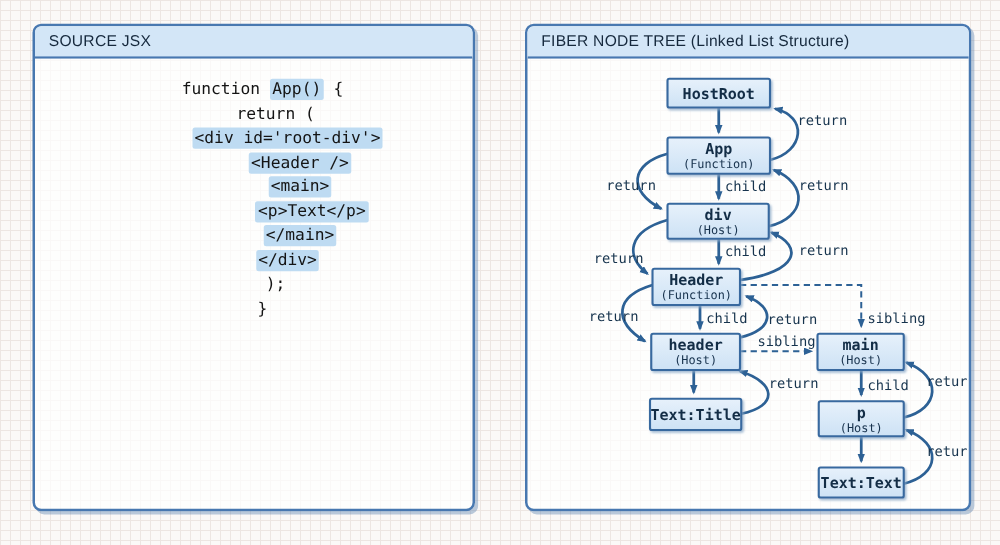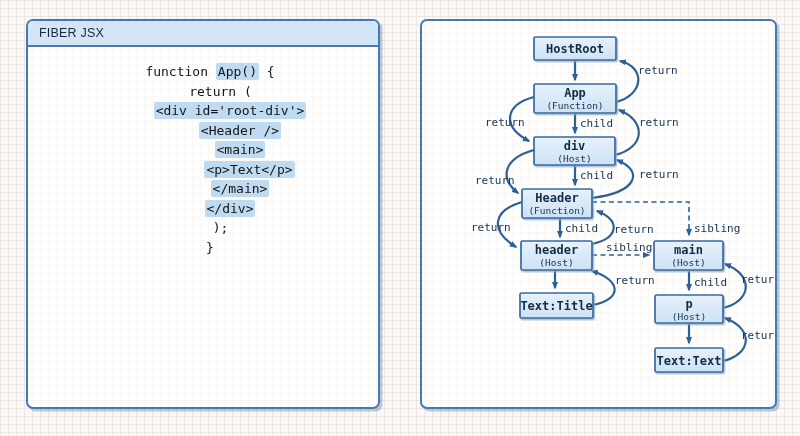--- a/index.html
+++ b/index.html
@@ -52,28 +52,31 @@
   .edge.sibling{stroke-width:1.6;stroke-dasharray:5 3.5;}
   .edge-label{
     font-family:"DejaVu Sans Mono", monospace;font-size:11px;fill:#16334d;
   }
 </style>
 </head>
 <body>
 
 <div class="panel panel-left">
   <div class="panel-header">
-    <span class="panel-title">FIBER JSX</span>
+    <span class="panel-title">SOURCE JSX</span>
   </div>
   <div class="panel-body">
     <div class="code" id="jsx-code"><div class="line" style="padding-left: 0px;"><span>function </span><span class="hl">App()</span><span> {</span></div><div class="line" style="padding-left: 21px;"><span>return (</span></div><div class="line" style="padding-left: 40px;"><span class="hl">&lt;div id='root-div'&gt;</span></div><div class="line" style="padding-left: 60px;"><span class="hl">&lt;Header /&gt;</span></div><div class="line" style="padding-left: 60px;"><span class="hl">&lt;main&gt;</span></div><div class="line" style="padding-left: 79px;"><span class="hl">&lt;p&gt;Text&lt;/p&gt;</span></div><div class="line" style="padding-left: 60px;"><span class="hl">&lt;/main&gt;</span></div><div class="line" style="padding-left: 40px;"><span class="hl">&lt;/div&gt;</span></div><div class="line" style="padding-left: 21px;"><span>);</span></div><div class="line" style="padding-left: 0px;"><span>}</span></div></div>
   </div>
 </div>
 
 <div class="panel panel-right">
+  <div class="panel-header">
+    <span class="panel-title">FIBER NODE TREE (Linked List Structure)</span>
+  </div>
   <div class="panel-body">
     <svg id="fiber-svg" width="353" height="362" viewBox="0 0 353 362">
       <defs>
         <linearGradient id="nodeGrad" x1="0" y1="0" x2="0" y2="1">
           <stop offset="0" stop-color="#e7f1fb"></stop>
           <stop offset="1" stop-color="#cde2f5"></stop>
         </linearGradient>
         <filter id="nodeShadow" x="-20%" y="-20%" width="150%" height="160%">
           <feDropShadow dx="1.3" dy="1.5" stdDeviation="0.7" flood-color="#89a8c8" flood-opacity="0.75"></feDropShadow>
         </filter>

